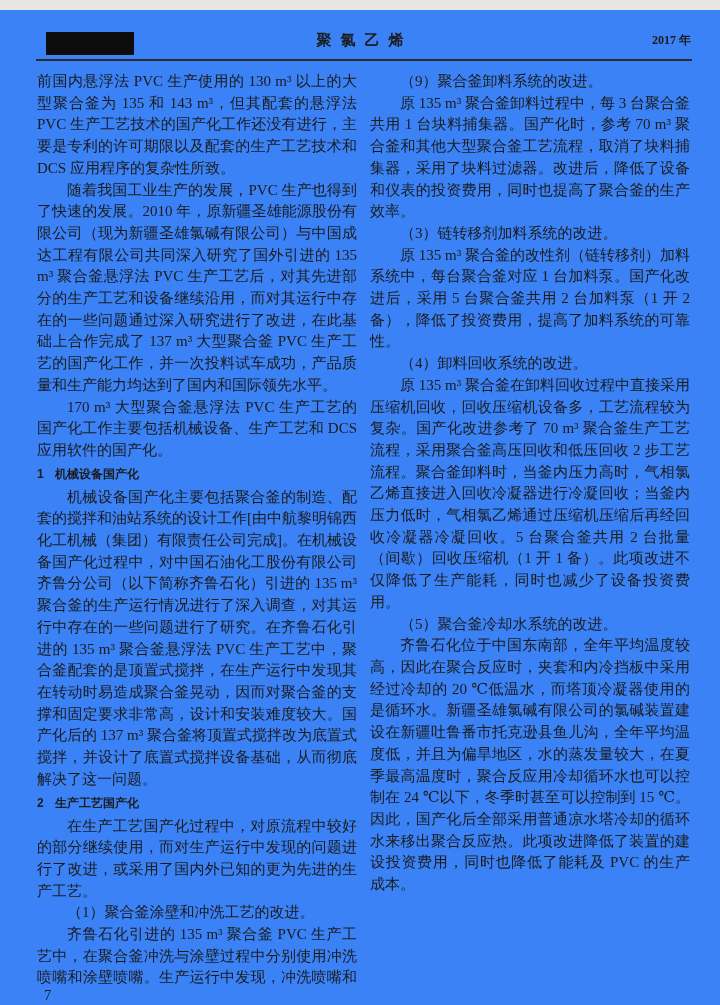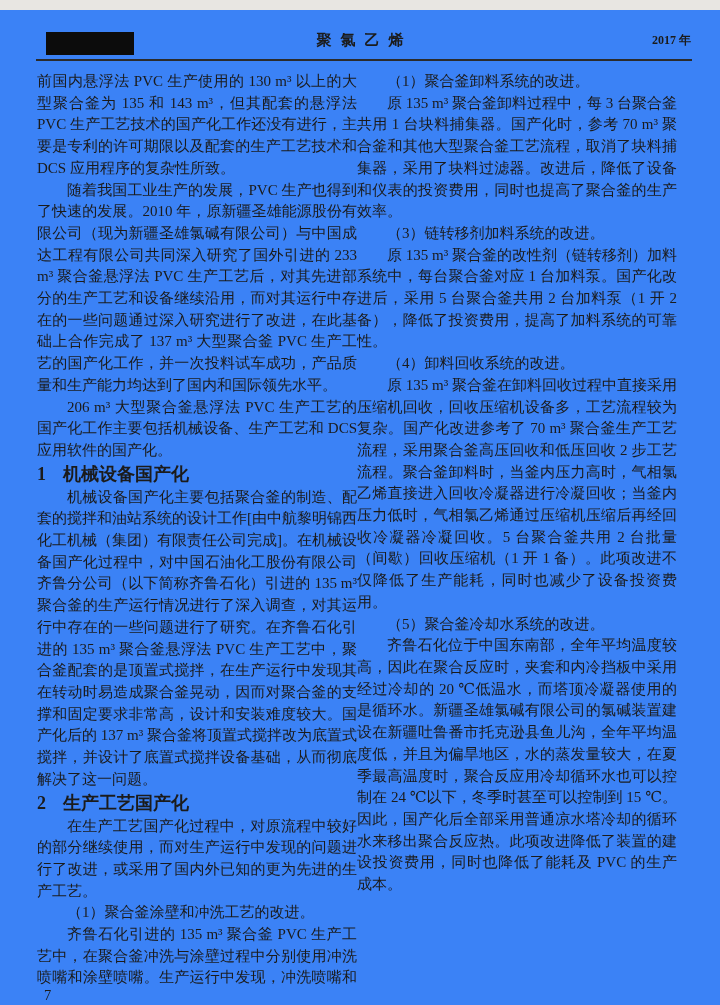--- a/index.html
+++ b/index.html
@@ -31,35 +31,35 @@
   }
   .header-rule{
     position:absolute;left:36px;top:49px;
     width:656px;height:2px;
     background:#2b2b2b;
   }
   
   .content{
     position:absolute;left:37px;top:61px;
     width:654px;height:916px;
-    display:flex;
+    display:flex;gap:13px;
   }
   .col{
     width:320px;
     font-size:15px;
     line-height:21.7px;
     text-align:justify;
     overflow:hidden;
   }
   .col p{margin:0;}
   .indent{text-indent:2em;}
   .sec-heading{
-    font-family:Liberation Serif, serif;
+    font-family:Liberation Sans, sans-serif;
     font-weight:bold;
-    font-size:18px;
+    font-size:12px;
     line-height:23px;
     margin:1px 0;
     text-align:left;
   }
   .sec-heading .sec-num{margin-right:0.95em;}
   
   .page-number{
     position:absolute;left:44px;top:977px;
     font-size:14.5px;
   }
@@ -71,36 +71,36 @@
 
   <div class="masthead-box"></div>
   <div class="journal-title">聚氯乙烯</div>
   <div class="year">2017 年</div>
   <div class="header-rule"></div>
 
   <div class="content">
 
     <div class="col">
       <p>前国内悬浮法 PVC 生产使用的 130 m³ 以上的大型聚合釜为 135 和 143 m³，但其配套的悬浮法 PVC 生产工艺技术的国产化工作还没有进行，主要是专利的许可期限以及配套的生产工艺技术和 DCS 应用程序的复杂性所致。</p>
-      <p class="indent">随着我国工业生产的发展，PVC 生产也得到了快速的发展。2010 年，原新疆圣雄能源股份有限公司（现为新疆圣雄氯碱有限公司）与中国成达工程有限公司共同深入研究了国外引进的 233 m³ 聚合釜悬浮法 PVC 生产工艺后，对其先进部分的生产工艺和设备继续沿用，而对其运行中存在的一些问题通过深入研究进行了改进，在此基础上合作完成了 137 m³ 大型聚合釜 PVC 生产工艺的国产化工作，并一次投料试车成功，产品质量和生产能力均达到了国内和国际领先水平。</p>
-      <p class="indent">206 m³ 大型聚合釜悬浮法 PVC 生产工艺的国产化工作主要包括机械设备、生产工艺和 DCS 应用软件的国产化。</p>
+      <p class="indent">随着我国工业生产的发展，PVC 生产也得到了快速的发展。2010 年，原新疆圣雄能源股份有限公司（现为新疆圣雄氯碱有限公司）与中国成达工程有限公司共同深入研究了国外引进的 135 m³ 聚合釜悬浮法 PVC 生产工艺后，对其先进部分的生产工艺和设备继续沿用，而对其运行中存在的一些问题通过深入研究进行了改进，在此基础上合作完成了 137 m³ 大型聚合釜 PVC 生产工艺的国产化工作，并一次投料试车成功，产品质量和生产能力均达到了国内和国际领先水平。</p>
+      <p class="indent">170 m³ 大型聚合釜悬浮法 PVC 生产工艺的国产化工作主要包括机械设备、生产工艺和 DCS 应用软件的国产化。</p>
       <div class="sec-heading">
         <span class="sec-num">1</span><span>机械设备国产化</span>
       </div>
       <p class="indent">机械设备国产化主要包括聚合釜的制造、配套的搅拌和油站系统的设计工作[由中航黎明锦西化工机械（集团）有限责任公司完成]。在机械设备国产化过程中，对中国石油化工股份有限公司齐鲁分公司（以下简称齐鲁石化）引进的 135 m³ 聚合釜的生产运行情况进行了深入调查，对其运行中存在的一些问题进行了研究。在齐鲁石化引进的 135 m³ 聚合釜悬浮法 PVC 生产工艺中，聚合釜配套的是顶置式搅拌，在生产运行中发现其在转动时易造成聚合釜晃动，因而对聚合釜的支撑和固定要求非常高，设计和安装难度较大。国产化后的 137 m³ 聚合釜将顶置式搅拌改为底置式搅拌，并设计了底置式搅拌设备基础，从而彻底解决了这一问题。</p>
       <div class="sec-heading">
         <span class="sec-num">2</span><span>生产工艺国产化</span>
       </div>
       <p class="indent">在生产工艺国产化过程中，对原流程中较好的部分继续使用，而对生产运行中发现的问题进行了改进，或采用了国内外已知的更为先进的生产工艺。</p>
       <p class="indent">（1）聚合釜涂壁和冲洗工艺的改进。</p>
       <p class="indent">齐鲁石化引进的 135 m³ 聚合釜 PVC 生产工艺中，在聚合釜冲洗与涂壁过程中分别使用冲洗喷嘴和涂壁喷嘴。生产运行中发现，冲洗喷嘴和涂壁喷嘴经常发生自聚堵塞。国产化改进后，在聚合釜上安装 2 台喷淋阀，并按 180°分布于釜顶；在釜顶冷</p>
     </div>
 
     <div class="col">
-      <p class="indent">（1）聚合釜卸料系统的改进。</p>
+      <p class="indent">（9）聚合釜卸料系统的改进。</p>
       <p class="indent">原 135 m³ 聚合釜卸料过程中，每 3 台聚合釜共用 1 台块料捕集器。国产化时，参考 70 m³ 聚合釜和其他大型聚合釜工艺流程，取消了块料捕集器，采用了块料过滤器。改进后，降低了设备和仪表的投资费用，同时也提高了聚合釜的生产效率。</p>
       <p class="indent">（3）链转移剂加料系统的改进。</p>
       <p class="indent">原 135 m³ 聚合釜的改性剂（链转移剂）加料系统中，每台聚合釜对应 1 台加料泵。国产化改进后，采用 5 台聚合釜共用 2 台加料泵（1 开 2 备），降低了投资费用，提高了加料系统的可靠性。</p>
       <p class="indent">（4）卸料回收系统的改进。</p>
       <p class="indent">原 135 m³ 聚合釜在卸料回收过程中直接采用压缩机回收，回收压缩机设备多，工艺流程较为复杂。国产化改进参考了 70 m³ 聚合釜生产工艺流程，采用聚合釜高压回收和低压回收 2 步工艺流程。聚合釜卸料时，当釜内压力高时，气相氯乙烯直接进入回收冷凝器进行冷凝回收；当釜内压力低时，气相氯乙烯通过压缩机压缩后再经回收冷凝器冷凝回收。5 台聚合釜共用 2 台批量（间歇）回收压缩机（1 开 1 备）。此项改进不仅降低了生产能耗，同时也减少了设备投资费用。</p>
       <p class="indent">（5）聚合釜冷却水系统的改进。</p>
       <p class="indent">齐鲁石化位于中国东南部，全年平均温度较高，因此在聚合反应时，夹套和内冷挡板中采用经过冷却的 20 ℃低温水，而塔顶冷凝器使用的是循环水。新疆圣雄氯碱有限公司的氯碱装置建设在新疆吐鲁番市托克逊县鱼儿沟，全年平均温度低，并且为偏旱地区，水的蒸发量较大，在夏季最高温度时，聚合反应用冷却循环水也可以控制在 24 ℃以下，冬季时甚至可以控制到 15 ℃。因此，国产化后全部采用普通凉水塔冷却的循环水来移出聚合反应热。此项改进降低了装置的建设投资费用，同时也降低了能耗及 PVC 的生产成本。</p>
 
     </div>
 

